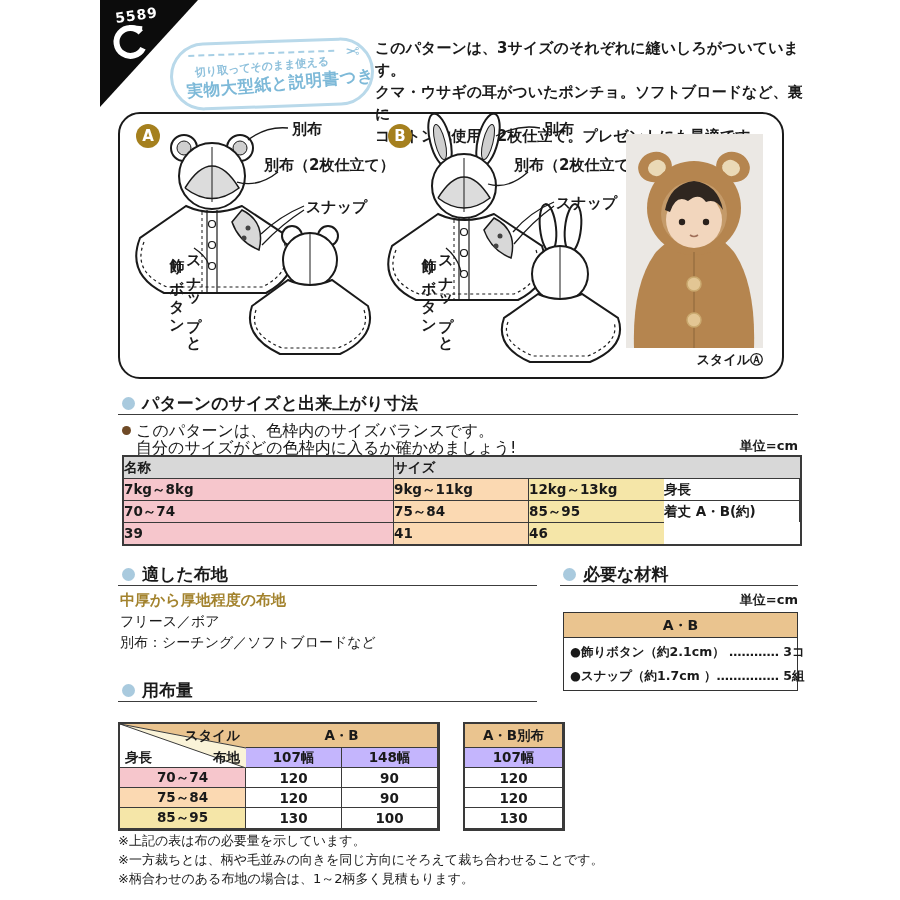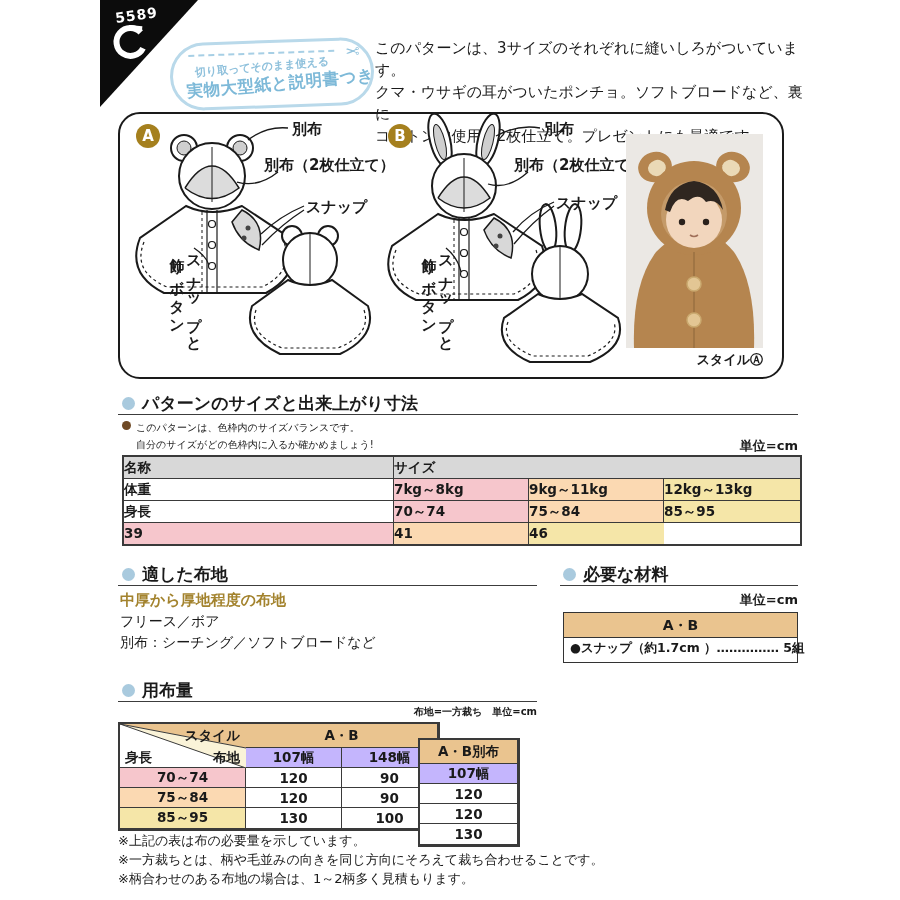--- a/index.html
+++ b/index.html
@@ -17,39 +17,39 @@
   
   .pill{left:170px;top:40px;width:198px;height:62px;border:3px solid #b9d9ea;
         border-radius:34px;background:#fff;transform:rotate(-2deg);}
   .pill .dash{position:absolute;left:16px;right:36px;top:9px;border-top:2px dashed #a7cfe5;}
   .pill .sc{position:absolute;right:11px;top:1px;font-size:17px;color:#8fc1dc;transform:scaleX(-1);}
   .pill .l1{position:absolute;left:22px;top:16px;font-size:11px;font-weight:bold;
             color:#8fc1dc;transform:rotate(-3deg);white-space:nowrap;}
   .pill .l2{position:absolute;left:13px;top:30px;font-size:16.5px;font-weight:bold;
             color:#7db9d8;transform:rotate(-3deg);letter-spacing:.5px;white-space:nowrap;}
 
-  .intro{left:375px;top:37px;width:430px;font-size:15px;font-weight:normal;line-height:22px;}
+  .intro{left:375px;top:37px;width:430px;font-size:15px;font-weight:bold;line-height:22px;}
 
   
   .dbox{left:118px;top:112px;width:662px;height:263px;border:2.5px solid #1a1a1a;border-radius:22px;}
   .dbox > svg.draw{position:absolute;left:0;top:0;}
   .sbadge{position:absolute;width:24px;height:24px;border-radius:50%;background:#a5801e;
           color:#fff;font-weight:bold;font-size:15px;text-align:center;line-height:24px;}
   .dlabel{position:absolute;font-size:15px;font-weight:bold;white-space:nowrap;}
   .vlabel{position:absolute;writing-mode:vertical-rl;text-orientation:upright;
           font-size:15px;font-weight:bold;letter-spacing:3px;line-height:17px;}
   .caption{position:absolute;left:506px;top:237px;width:137px;text-align:right;
            font-size:13px;font-weight:bold;}
   .photo{position:absolute;left:506px;top:20px;}
 
   
   .dot{width:13px;height:13px;border-radius:50%;background:#a9cade;}
   .stitle{font-size:17px;font-weight:bold;white-space:nowrap;}
   .rule{height:0;border-top:1.5px solid #3c3c3c;}
-  .note{font-size:10px;white-space:nowrap;}
+  .note{font-size:16px;white-space:nowrap;}
   .bdot{display:inline-block;width:9px;height:9px;border-radius:50%;background:#6f4a26;
         margin-right:5px;vertical-align:1px;}
   .unit{font-size:13px;font-weight:bold;text-align:right;width:98px;}
 
   
   .size-table{left:122px;top:455px;display:grid;grid-template-columns:270px 135px 135px 136px;
               border:2px solid #3a3a3a;background:#fff;}
   .size-table .c{height:21px;line-height:21px;font-weight:bold;font-size:13.5px;
                  border-right:1px solid #3a3a3a;border-bottom:1px solid #3a3a3a;overflow:hidden;}
   .c.lc{border-right:none;} .c.lr{border-bottom:none;}
@@ -63,22 +63,22 @@
   
   .matbox{left:563px;top:612px;width:233px;border:1.5px solid #333;background:#fff;}
   .matbox .mh{height:24px;line-height:24px;text-align:center;font-weight:bold;font-size:14px;
               background:#eac48f;border-bottom:1.5px solid #333;}
   .matbox .mi{font-size:12.5px;font-weight:bold;line-height:20px;padding:4px 6px;white-space:nowrap;}
 
   
   .ytable{display:grid;border:2px solid #3a3a3a;background:#fff;}
   .ymain{left:118px;top:722px;grid-template-columns:126px 96px 96px;
          grid-template-rows:24px 20px 20px 20px 21px;}
-  .yside{left:418px;top:722px;grid-template-columns:98px;
-         grid-template-rows:24px 20px 20px 20px 21px;margin-top:16px;}
+  .yside{left:463px;top:722px;grid-template-columns:98px;
+         grid-template-rows:24px 20px 20px 20px 21px;}
   .ytable .c{display:flex;align-items:center;justify-content:center;font-weight:bold;
              font-size:13.5px;border-right:1px solid #3a3a3a;border-bottom:1px solid #3a3a3a;}
   .diagcell{position:relative;grid-row:1/3;grid-column:1;border-right:1px solid #3a3a3a;
             border-bottom:1px solid #3a3a3a;background:#fff;font-family:Liberation Mono, monospace;}
   .diagcell .t{position:absolute;font-size:13.5px;font-weight:bold;}
   .foot{left:118px;top:831px;font-size:13px;line-height:19px;white-space:nowrap;}
 </style>
 </head>
 <body>
 
@@ -220,55 +220,55 @@
   <div class="abs stitle" style="left:142px;top:392px;">パターンのサイズと出来上がり寸法</div>
   <div class="abs rule" style="left:118px;top:414px;width:680px;"></div>
   <div class="abs note" style="left:122px;top:421px;"><span class="bdot"></span><span>このパターンは、色枠内のサイズバランスです。</span></div>
   <div class="abs note" style="left:136px;top:438px;">自分のサイズがどの色枠内に入るか確かめましょう!</div>
   <div class="abs unit" style="left:700px;top:437px;">単位=cm</div>
 
   <div class="abs size-table">
     <div class="c gray">名称</div>
     <div class="c gray lc span3">サイズ</div>
 
-    <div class="c">体重</div>
     <div class="c pink">7kg～8kg</div>
     <div class="c peach">9kg～11kg</div>
     <div class="c yellow lc">12kg～13kg</div>
 
     <div class="c">身長</div>
     <div class="c pink">70～74</div>
     <div class="c peach">75～84</div>
     <div class="c yellow lc">85～95</div>
 
+    <div class="c lr">着丈 A・B(約)</div>
     <div class="c pink lr">39</div>
     <div class="c peach lr">41</div>
     <div class="c yellow lc lr">46</div>
   </div>
 
   <div class="abs dot" style="left:122px;top:568px;"></div>
   <div class="abs stitle" style="left:142px;top:563px;">適した布地</div>
   <div class="abs rule" style="left:118px;top:585px;width:419px;"></div>
   <div class="abs subtitle" style="left:120px;top:591px;">中厚から厚地程度の布地</div>
   <div class="abs ftext" style="left:120px;top:613px;">フリース／ボア</div>
   <div class="abs ftext" style="left:120px;top:634px;">別布：シーチング／ソフトブロードなど</div>
 
   <div class="abs dot" style="left:563px;top:568px;"></div>
   <div class="abs stitle" style="left:583px;top:563px;">必要な材料</div>
   <div class="abs rule" style="left:560px;top:585px;width:238px;"></div>
   <div class="abs unit" style="left:700px;top:591px;">単位=cm</div>
   <div class="abs matbox">
     <div class="mh">A・B</div>
+    <div class="mi">●飾りボタン（約2.1cm） ………… 3コ</div>
     <div class="mi" style="padding-top:0;">●スナップ（約1.7cm ）…………… 5組</div>
   </div>
 
   <div class="abs dot" style="left:122px;top:684px;"></div>
   <div class="abs stitle" style="left:142px;top:679px;">用布量</div>
   <div class="abs rule" style="left:118px;top:701px;width:419px;"></div>
-  <div class="abs note" style="left:300px;top:705px;width:237px;text-align:right;font-weight:bold;">布地=一方裁ち　単位=cm</div>
 
   <div class="abs ytable ymain">
     <div class="diagcell">
       <svg width="126" height="44" viewBox="0 0 126 44" style="position:absolute;left:0;top:0;">
         <polygon points="0,0 126,0 126,24" fill="#eac48f"></polygon>
         <polygon points="0,0 126,24 126,44" fill="#faf3d8"></polygon>
         <line x1="0" y1="0" x2="126" y2="24" stroke="#3a3a3a" stroke-width="1"></line>
         <line x1="0" y1="0" x2="126" y2="44" stroke="#3a3a3a" stroke-width="1"></line>
       </svg>
       <span class="t" style="right:5px;top:3px;">スタイル</span>

